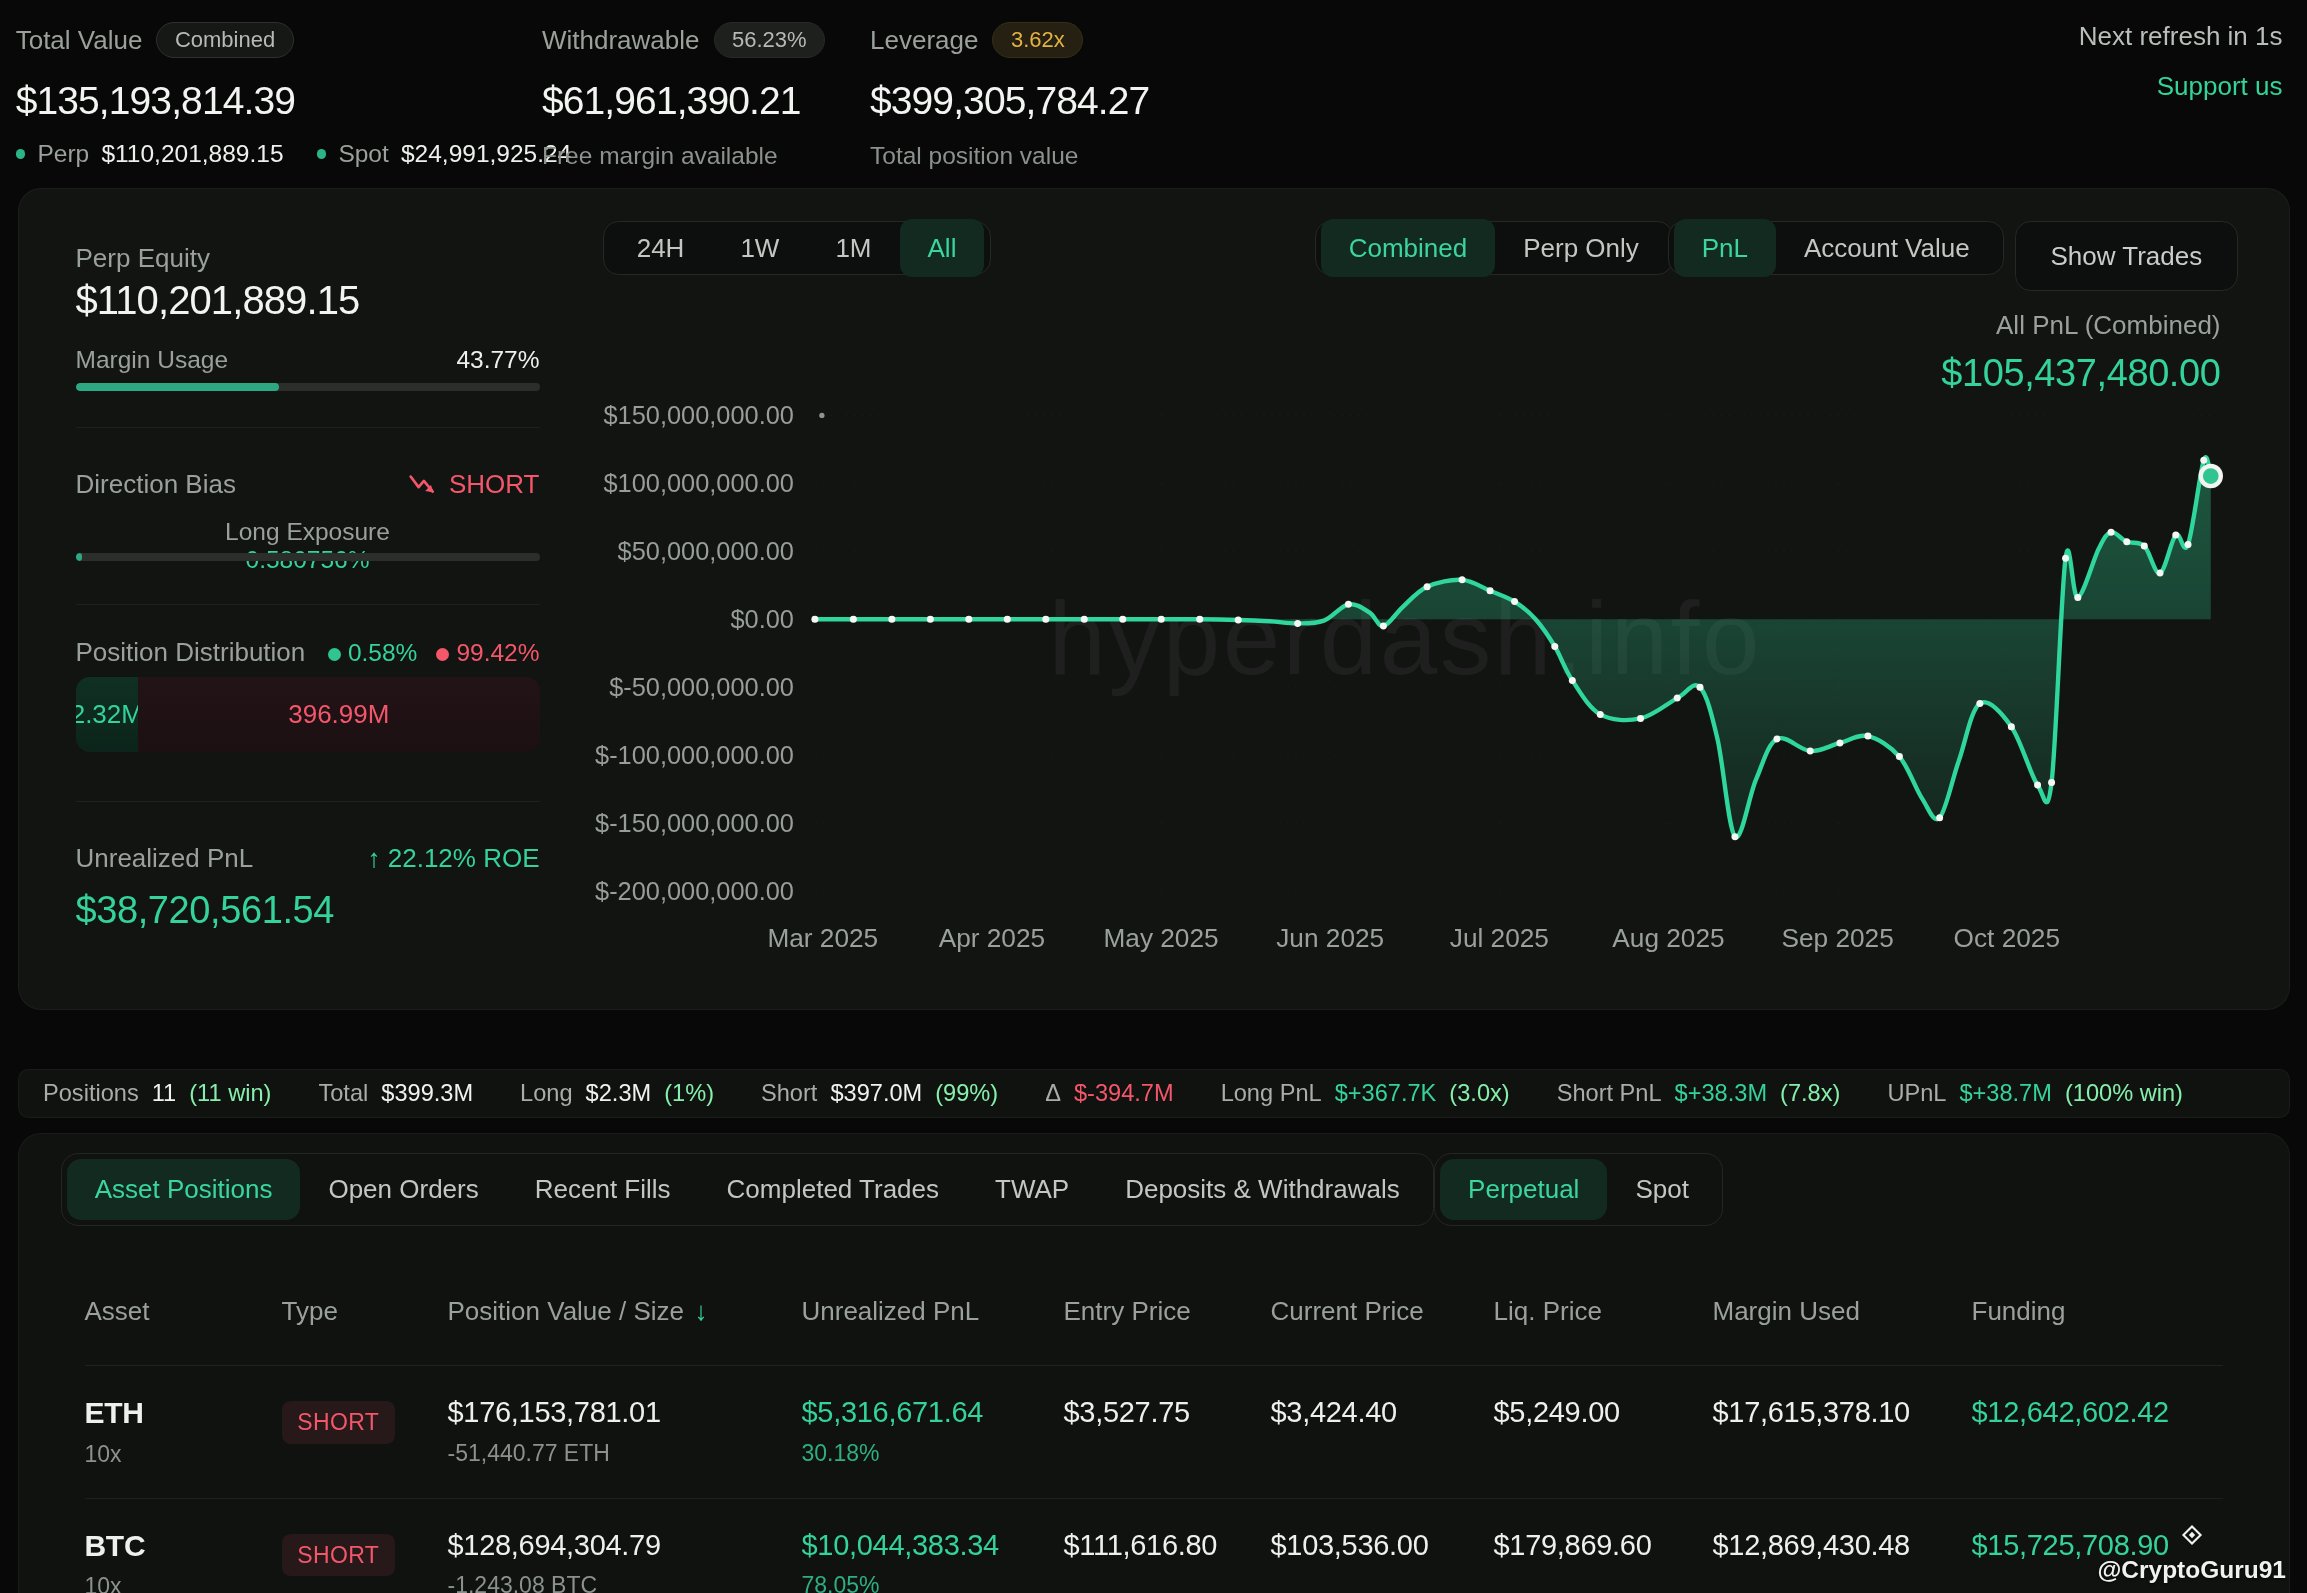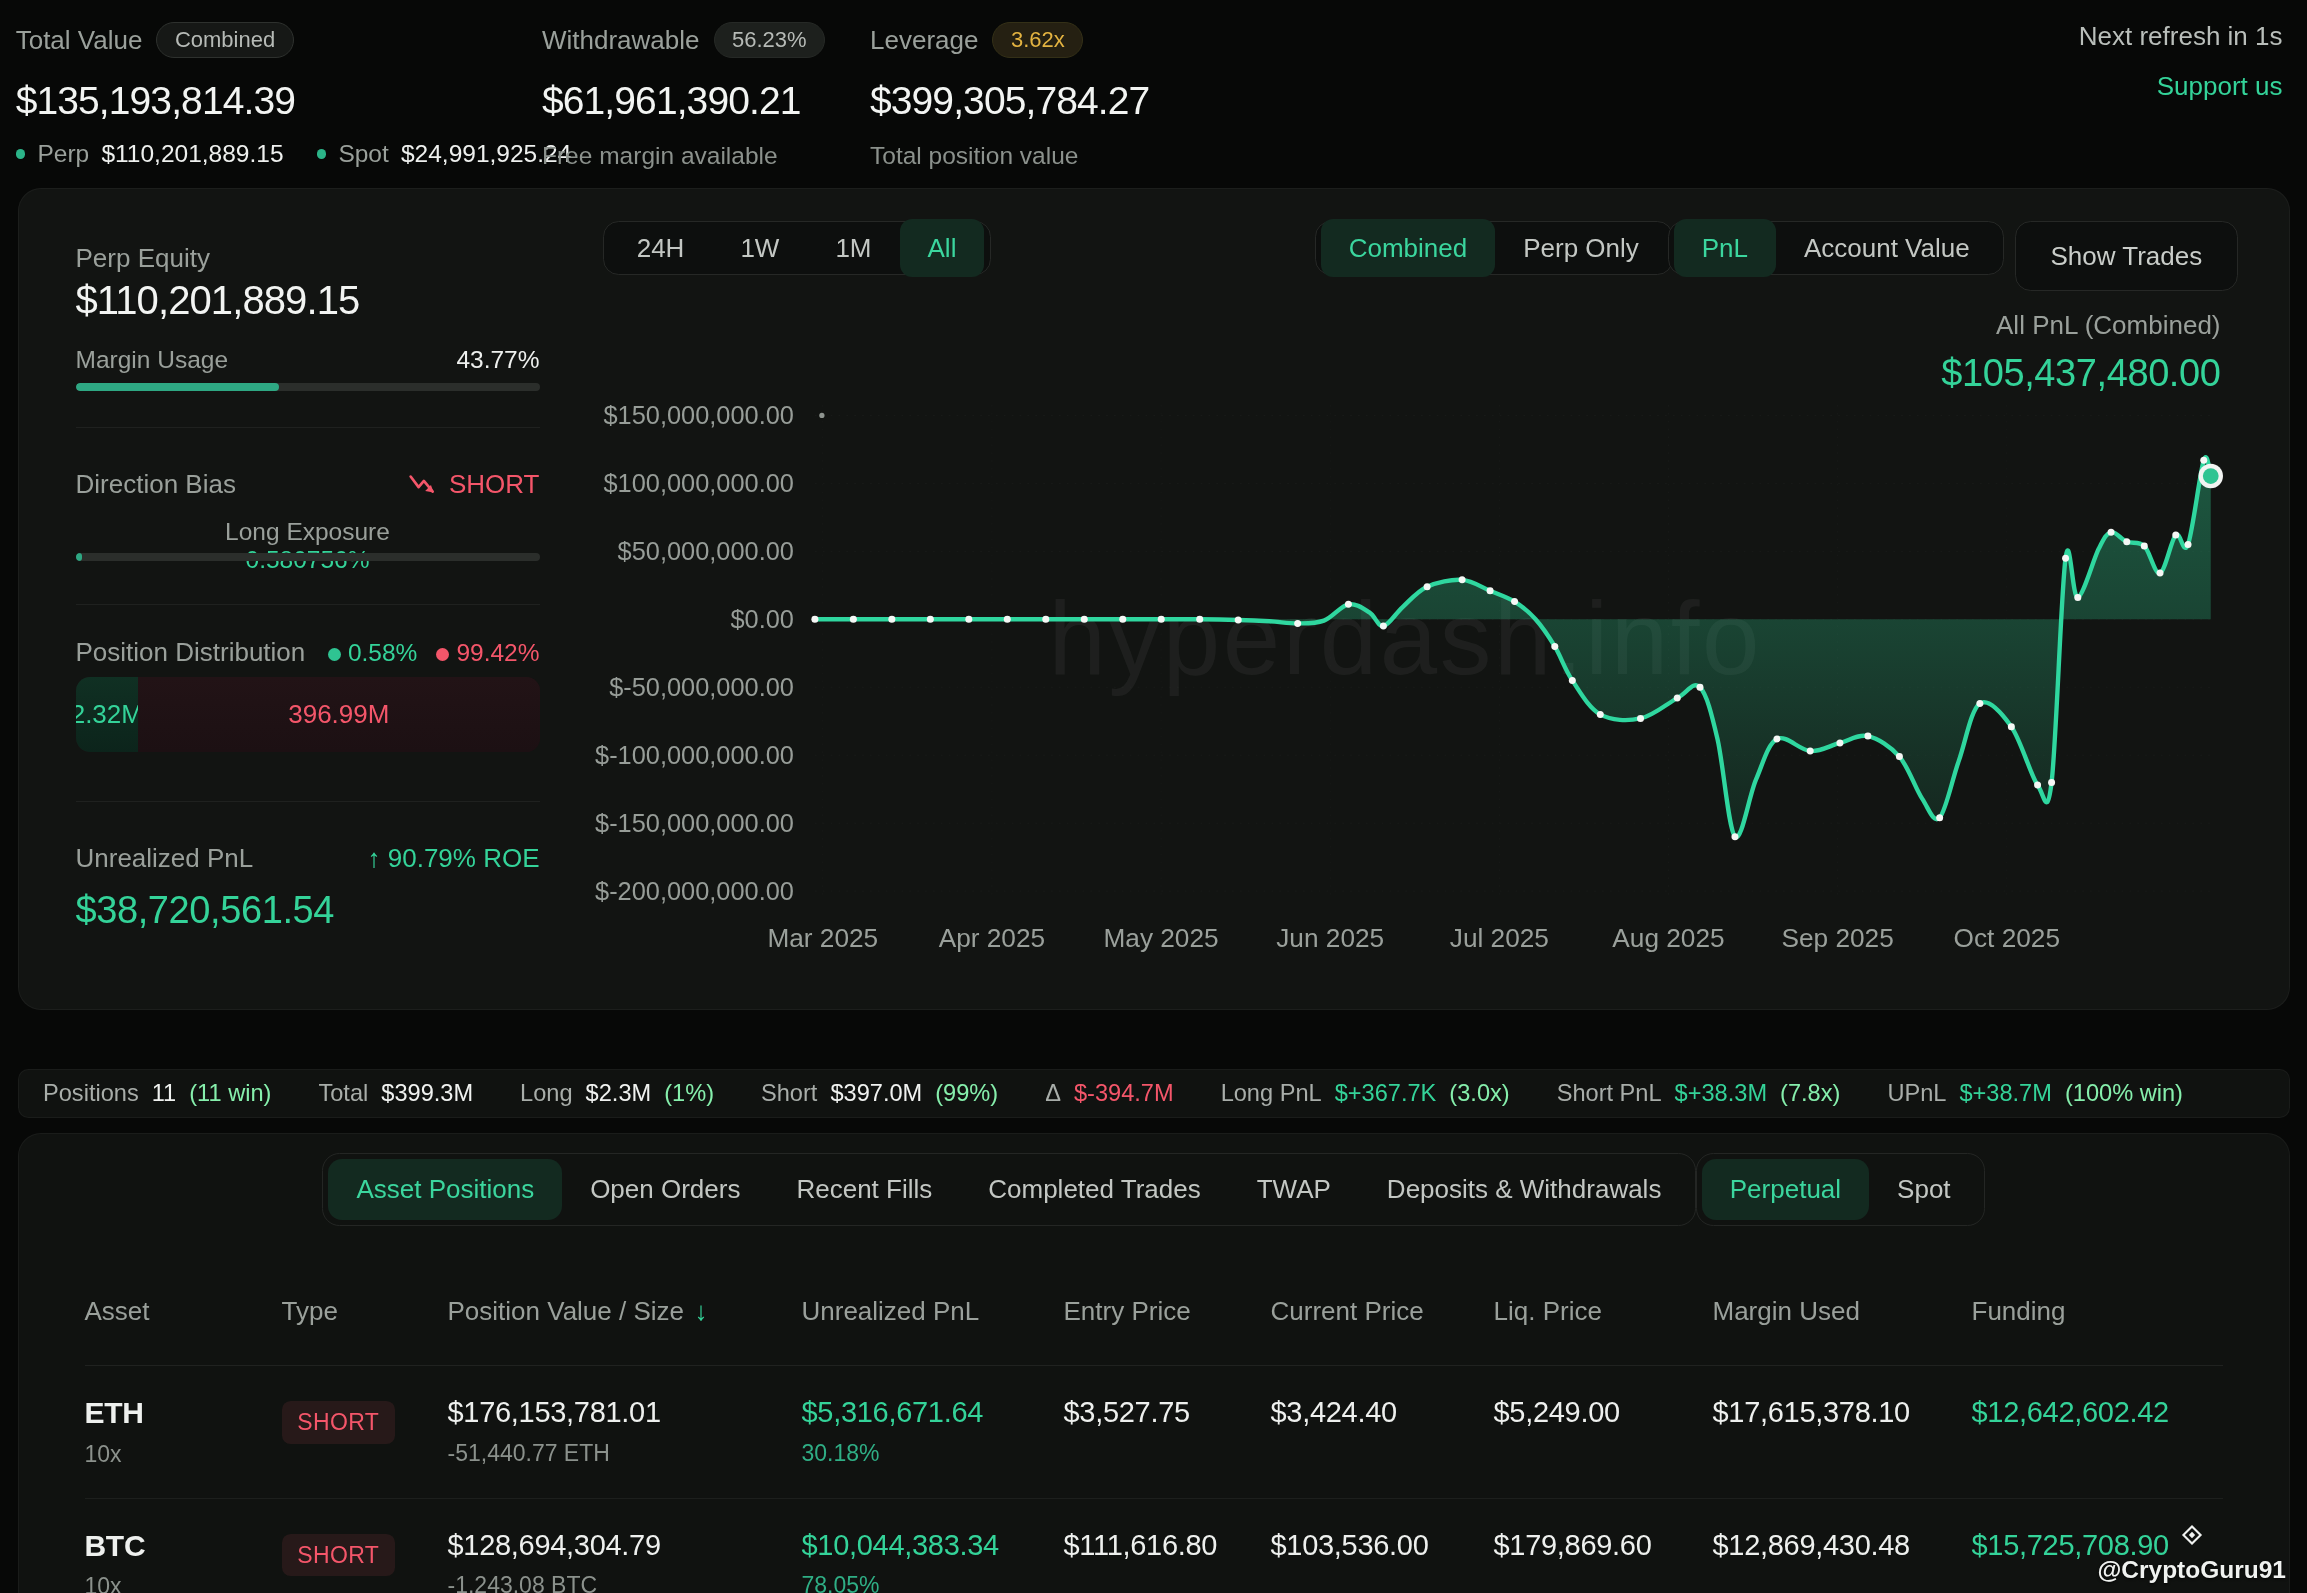--- a/index.html
+++ b/index.html
@@ -84,21 +84,21 @@
 
   
   .stat{display:flex;align-items:center;gap:13px;font-size:23.6px;white-space:nowrap;}
   .stat-label{color:#a8ada9;}
   .stat-value{color:#f0f2f0;font-weight:500;}
   .stat-value.green{color:#34d399;}
   .stat-value.red{color:#f4566a;}
   .stat-suffix{color:#86efac;}
 
   
-  .tabs-row{position:absolute;left:42px;right:42px;top:19px;display:flex;justify-content:center;}
+  .tabs-row{position:absolute;left:42px;right:42px;top:19px;display:flex;justify-content:flex-start;}
   .tabs{position:relative;display:flex;align-items:center;background:transparent;border:0.9px solid #242624;
         border-radius:17.5px;padding:5.2px;height:73px;box-sizing:border-box;}
   .tabs .seg-item{height:61px;border-radius:14px;}
   .tbl{position:absolute;left:66px;right:66px;top:162px;}
   .tbl-head{display:grid;grid-template-columns:197px 166px 354px 262px 207px 223px 219px 259px 289px;
             font-size:26px;color:#9aa09b;padding-bottom:38px;border-bottom:0.9px solid rgba(255,255,255,0.07);}
   .th{display:flex;align-items:center;gap:10.5px;}
   .sort-arrow{color:#34d399;font-size:26px;}
   .trow{display:grid;grid-template-columns:197px 166px 354px 262px 207px 223px 219px 259px 289px;
         padding:30px 0;border-bottom:0.9px solid rgba(255,255,255,0.055);cursor:pointer;}
@@ -207,21 +207,21 @@
       </div>
       <div class="dist-bar lc-abs" style="left:0;">
         <div class="dist-green">2.32M</div>
         <div class="dist-red">396.99M</div>
       </div>
 
       <div class="lc-abs divider d3"></div>
 
       <div class="lc-abs row-flex up-row">
         <span class="lbl">Unrealized PnL</span>
-        <span class="green">↑ 90.79% ROE</span>
+        <span class="green">↑ 22.12% ROE</span>
       </div>
       <div class="lc-abs up-value">$38,720,561.54</div>
     </div>
 
     <div class="seg range-tabs" id="range-tabs">
         <button class="seg-item">24H</button>
         <button class="seg-item">1W</button>
         <button class="seg-item">1M</button>
         <button class="seg-item active">All</button>
       </div>

